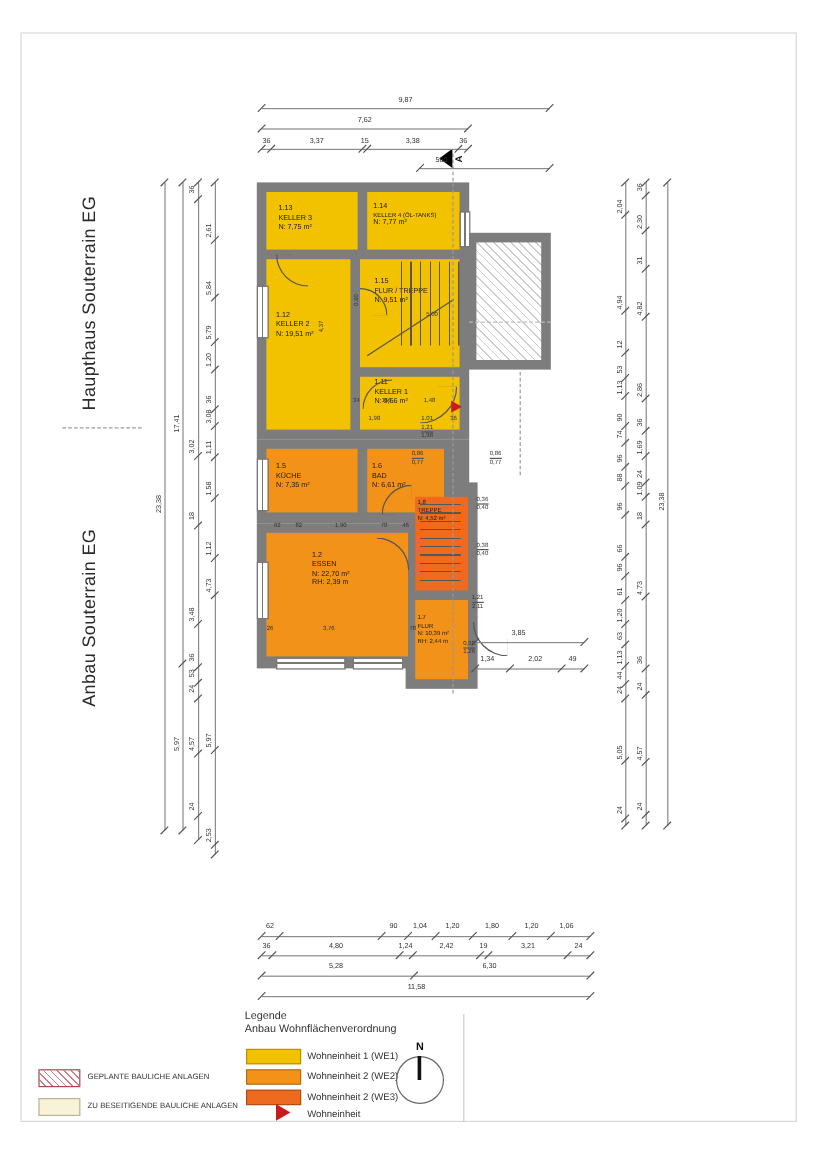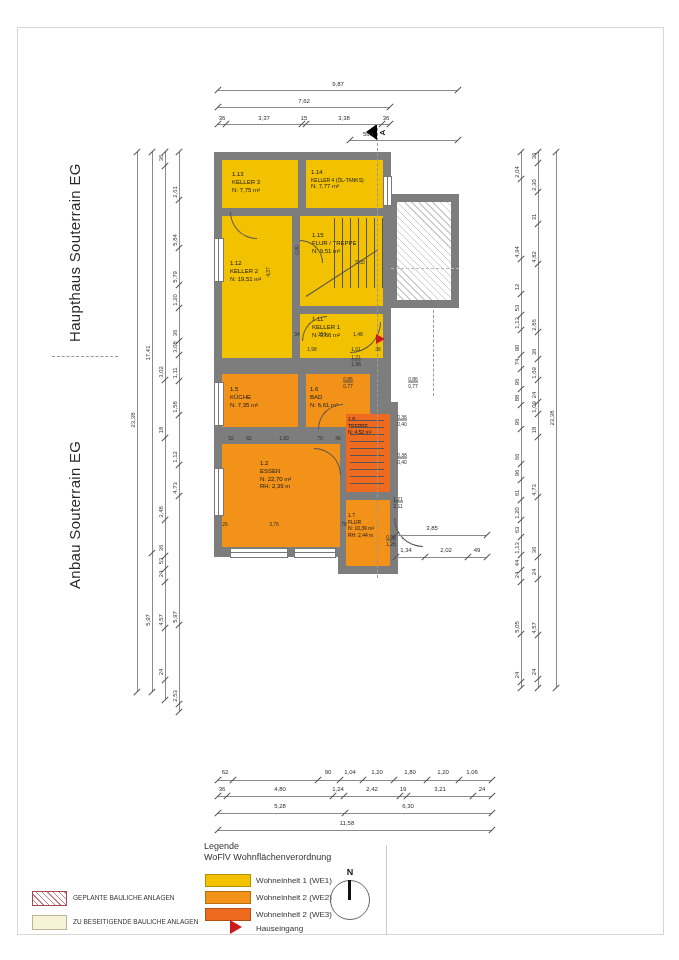--- a/index.html
+++ b/index.html
@@ -433,30 +433,30 @@
       <span>0,98</span>
       <span class="b">1,26</span>
     </div>
     <div class="stk" style="left: 356px; top: 360px;">
       <span>1,21</span>
       <span class="b">1,98</span>
     </div>
   </div>
 
 <div class="ltext" style="left:204px;top:841px;">Legende</div>
-<div class="ltext" style="left:204px;top:852px;">WoFlV Wohnflächenverordnung</div>
+<div class="ltext" style="left:204px;top:852px;">Anbau Wohnflächenverordnung</div>
 
 <div class="swatch" style="left: 205px; top: 874px; width: 44px; height: 11px; background: rgb(242, 193, 0);"></div>
 <div class="llabel" style="left:256px;top:880px;">Wohneinheit 1 (WE1)</div>
 <div class="swatch" style="left: 205px; top: 891px; width: 44px; height: 11px; background: rgb(243, 146, 25);"></div>
 <div class="llabel" style="left:256px;top:897px;">Wohneinheit 2 (WE2)</div>
 <div class="swatch" style="left: 205px; top: 908px; width: 44px; height: 11px; background: rgb(237, 106, 30);"></div>
 <div class="llabel" style="left:256px;top:914px;">Wohneinheit 2 (WE3)</div>
 <div class="tri-right" style="left:230px;top:920px;"></div>
-<div class="llabel" style="left:256px;top:928px;">Hauseingang</div>
+<div class="llabel" style="left:256px;top:928px;">Wohneinheit</div>
 
 <div class="fold" style="left:386px;top:845px;height:90px;"></div>
 
 <div class="ncircle" style="left:330px;top:880px;width:38px;height:38px;"></div>
 <div class="nbar" style="left:348px;top:880px;width:3px;height:20px;"></div>
 <div class="nlabel" style="left:350px;top:872px;">N</div>
 
 <div class="sbox-hatch" style="left:32px;top:891px;width:33px;height:13px;"></div>
 <div class="slabel" style="left:73px;top:894px;">GEPLANTE BAULICHE ANLAGEN</div>
 <div class="sbox-plain" style="left:32px;top:915px;width:33px;height:13px;"></div>

